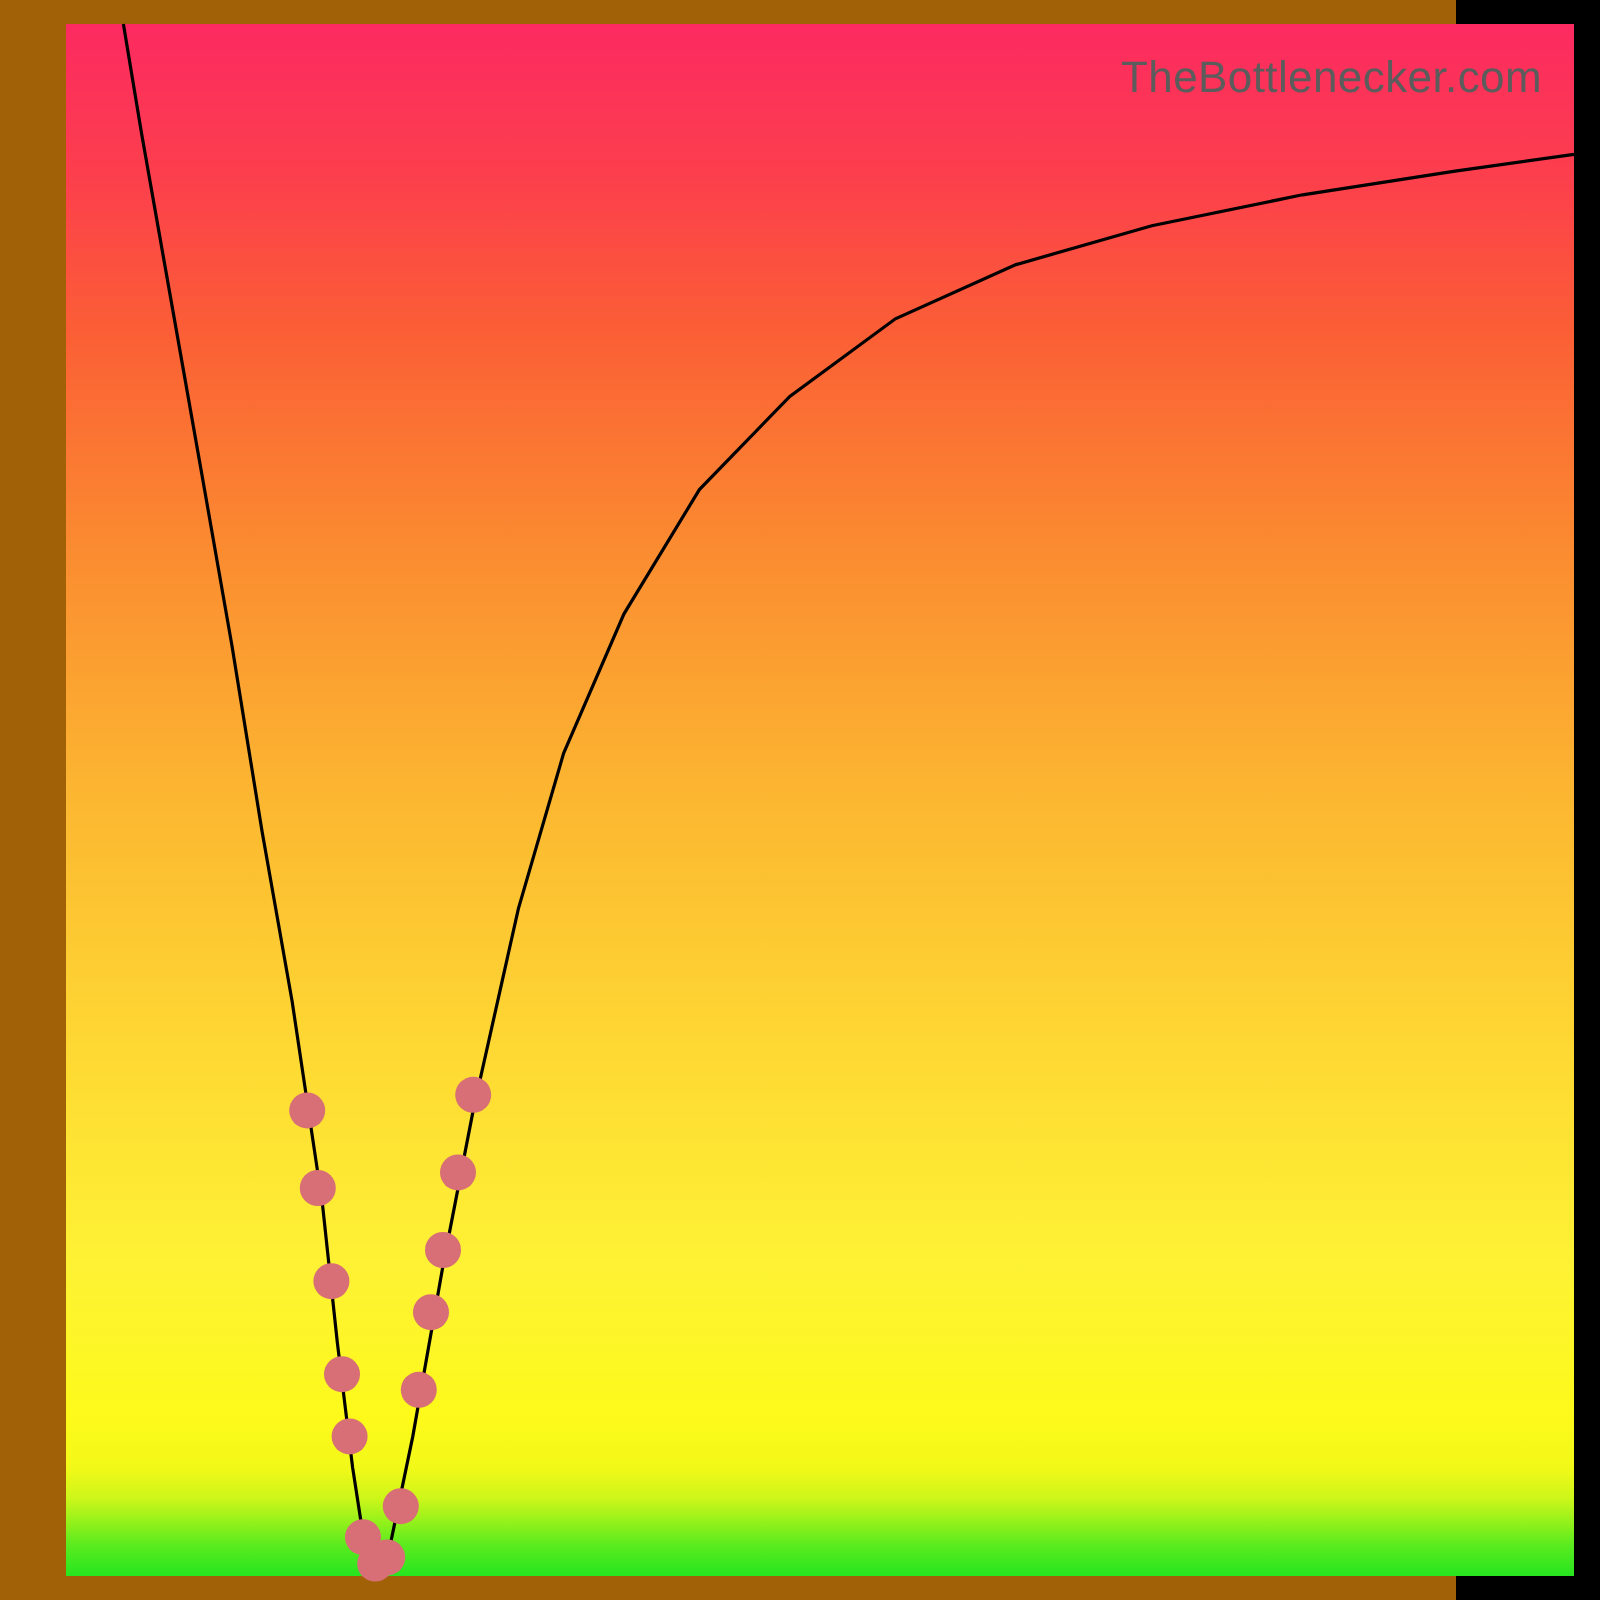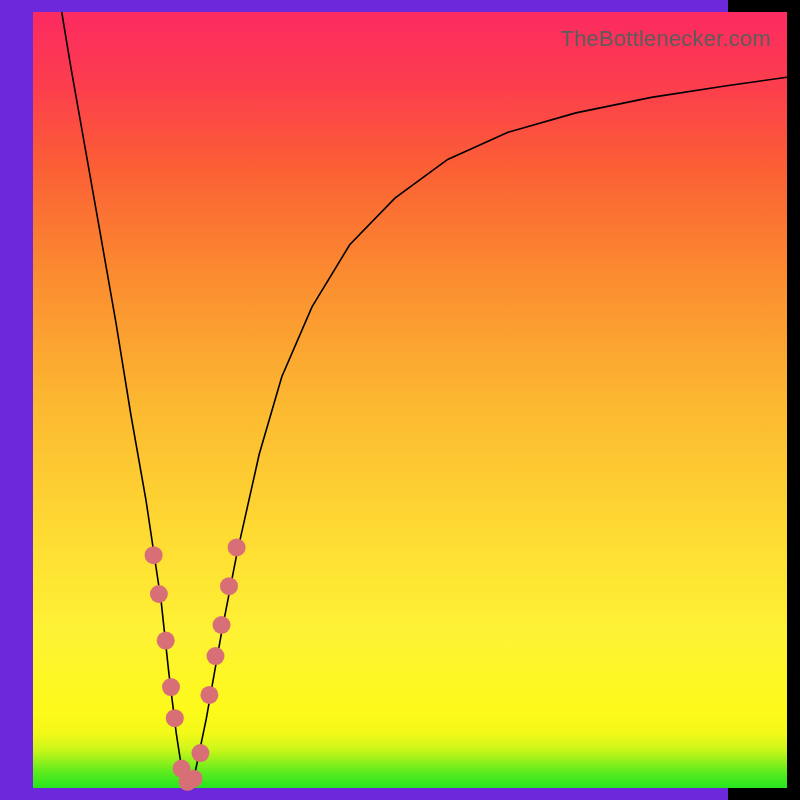--- a/index.html
+++ b/index.html
@@ -8,21 +8,21 @@
     width: 800px;
     height: 800px;
     overflow: hidden;
     background: #000;
     font-family: Arial, Helvetica, sans-serif;
   }
   .frame {
     position: relative;
     width: 728px;
     height: 800px;
-    background: #6d28d9;
+    background: #a16207;
   }
   .plot-area {
     position: absolute;
     left: 33px;
     top: 12px;
     width: 754px;
     height: 776px;
     
     background: linear-gradient(to top,
       #26e51f 0%,

